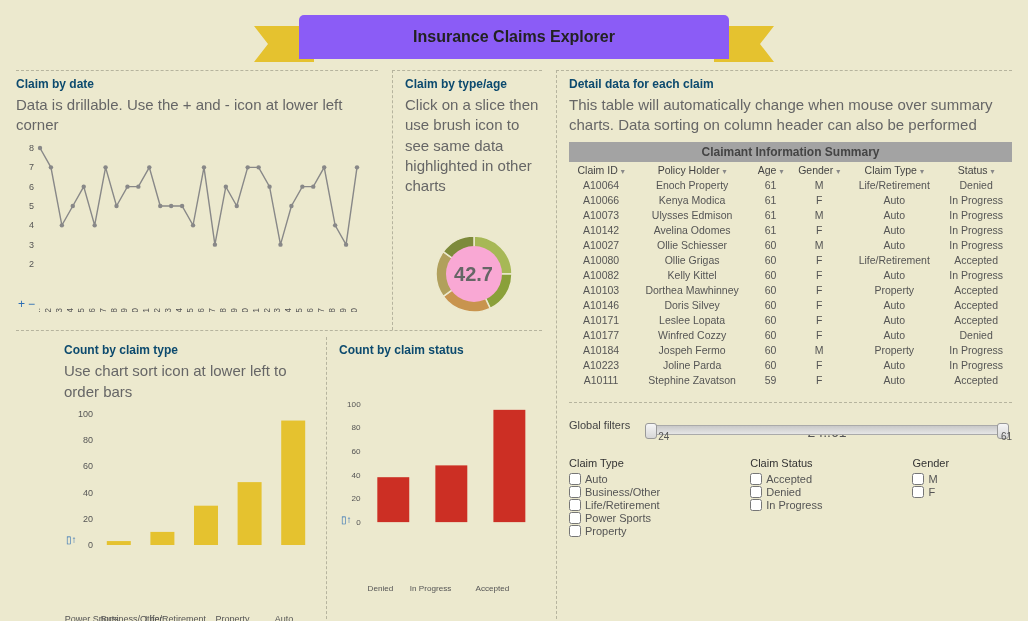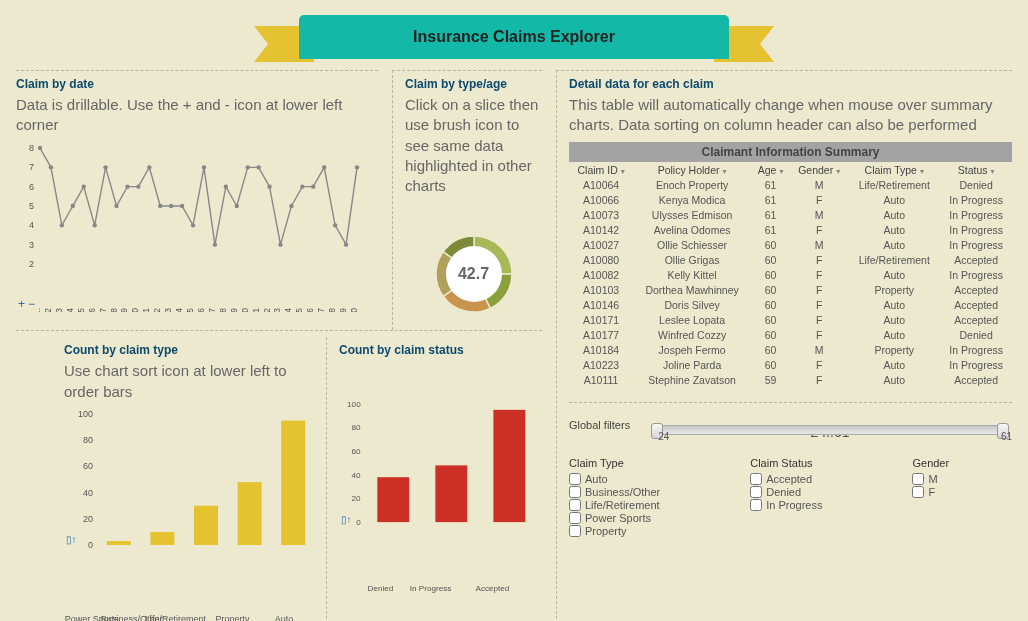--- a/index.html
+++ b/index.html
@@ -14,21 +14,21 @@
   }
 
   
   .banner {
     margin: 12px auto 8px;
     width: 520px; height: 50px;
     position: relative;
     display: flex; align-items: center; justify-content: center;
   }
   .banner-main {
-    background: #14b8a6;
+    background: #8b5cf6;
     width: 430px; height: 44px;
     display: flex; align-items: center; justify-content: center;
     font-size: 16px; font-weight: bold; color: #222;
     position: relative; z-index: 2;
     border-top-left-radius: 5px; border-top-right-radius: 5px;
   }
   .banner-side {
     position: absolute; top: 14px; width: 60px; height: 36px;
     background: #e5c22f; z-index: 1;
   }
@@ -56,23 +56,23 @@
   .padL { padding-left: 12px; }
 
   
   .line-chart { width: 345px; height: 170px; }
 
   
   .donut-wrap { display:flex; justify-content:center; padding-top: 22px; }
   .donut { width:100px; height:100px; position: relative; }
   .donut svg { transform: rotate(-90deg); }
   .donut-center {
-    position:absolute; inset:22px; border-radius:50%; background:#ffffff;
+    position:absolute; inset:22px; border-radius:50%; background:#f9a8d4;
     display:flex; align-items:center; justify-content:center;
-    font-size:16px; font-weight:bold; color:#666;
+    font-size:20px; font-weight:bold; color:#666;
   }
 
   
   .bars-row { display:grid; grid-template-columns: 260px 1fr; gap:2px; margin-top:6px;margin-left:48px; }
   .bar-chart { height: 215px; width:100%; position:relative; }
   .bar-chart svg text.ytick { font-size:9px; fill:#555; }
   .bar-chart svg text.xtick { font-size:9px; fill:#555; writing-mode: vertical-rl; }
   .sort-icon { font-size:10px; color:#2b6db4; position:absolute; bottom:78px; left:2px; cursor:pointer;}
 
   
@@ -81,26 +81,26 @@
     padding:3px 0; margin-top:4px;
   }
   table.claims { width:100%; border-collapse: collapse; font-size:10.5px; }
   table.claims th { text-align:center; font-weight:normal; color:#444; padding:2px 4px; }
   table.claims th .sortcaret { color:#888; font-size:8px; padding-left:3px; }
   table.claims td { text-align:center; padding:1.5px 4px; color:#555; }
   table.claims td.ph { text-align:center; }
 
   
   .filter-block { margin-top:14px; padding-top:8px; }
-  .slider-row { display:flex; align-items:center; gap:18px; font-size:11px; }
+  .slider-row { display:flex; align-items:center; gap:12px; font-size:11px; }
   .slider-wrap { flex:1; position:relative; padding: 14px 6px 4px; }
   .slider-label-top { position:absolute; top:13px; left:50%; transform:translateX(-50%); font-size:14px; color:#555;}
   .slider-track { height:10px; background:linear-gradient(#c9c9c9,#e6e6e6); border:1px solid #aaa; border-radius:3px; position:relative; }
   .slider-thumb { position:absolute; top:-3px; width:12px; height:16px; background:linear-gradient(#f6f6f6,#d7d7d7); border:1px solid #999; border-radius:3px; }
-  .slider-min { position:absolute; left:10px; top:20px; font-size:10px; color:#555;}
+  .slider-min { position:absolute; left:16px; top:20px; font-size:10px; color:#555;}
   .slider-max { position:absolute; right:0; top:20px; font-size:10px; color:#555;}
   .filter-cols { display:flex; gap: 90px; margin-top:18px; font-size:11px; }
   .filter-cols .col-title { margin-bottom:4px; color:#333; }
   .chk { display:flex; align-items:center; gap:4px; margin:1px 0; color:#555; }
   .chk input { width:12px; height:12px; }
 
   
   .bottom-left { grid-column: 1 / span 2; }
   .detail { grid-column: 3; grid-row: 1 / span 2; }
 </style>

